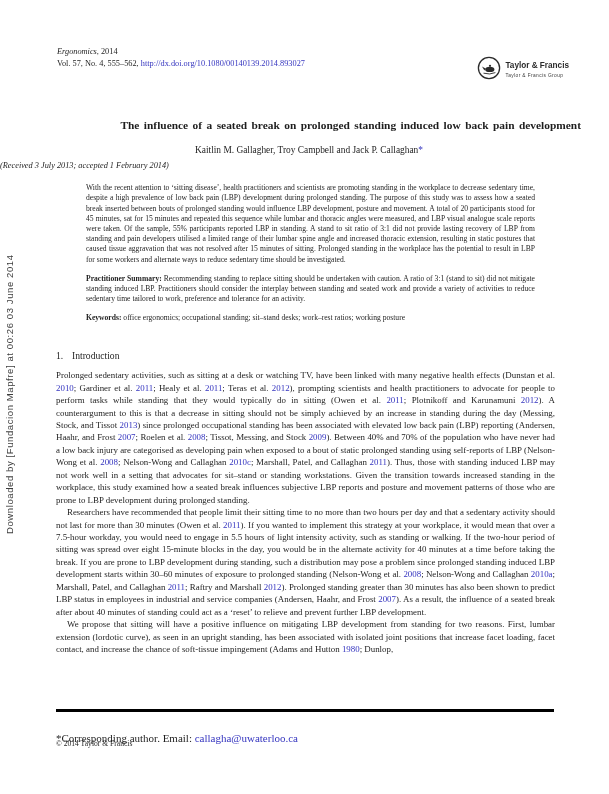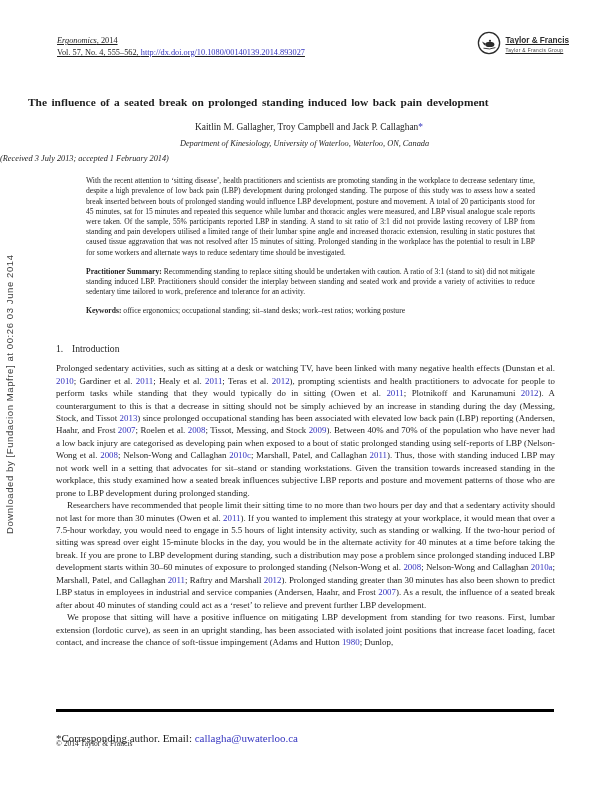--- a/index.html
+++ b/index.html
@@ -16,31 +16,31 @@
 
   .vertical-note {
     position:absolute; left:4px; top:534px;
     transform:rotate(-90deg); transform-origin:0 0;
     white-space:nowrap;
     font-family:"Liberation Sans", sans-serif;
     font-size:9.5px; letter-spacing:0.6px; color:#3c3c3c;
   }
 
   .masthead {
-    display:flex; justify-content:space-between; align-items:flex-end;
-    padding:23px 40px 0 57px; height:36px;text-decoration:underline;
+    display:flex; justify-content:space-between; align-items:flex-start;
+    padding:46px 40px 0 57px; height:36px;
   }
   .journal-info { font-size:8.3px; line-height:12px; }
   .logo { display:flex; align-items:center; gap:4px; margin-top:10px; }
   .logo-text { font-family:"Liberation Sans", sans-serif; line-height:1.05; }
   .logo-name { font-size:8.2px; font-weight:bold; color:#2b2b2b; }
   .logo-group { font-size:4.8px; letter-spacing:0.4px; color:#3a3a3a; margin-top:1.5px; }
 
   .title {
-    font-size:11.4px; font-weight:bold; text-align:left;
+    font-size:11.4px; font-weight:bold; text-align:right;
     margin:36px 28px 0; word-spacing:1.6px; line-height:1.25;
   }
   .authors { text-align:center; font-size:9.4px; margin-top:13px;padding-left:9px; }
   .affil   { text-align:center; font-size:8.3px; margin-top:7px; }
   .received{ text-align:left; font-size:8.3px; margin-top:6px; }
 
   .abstract { margin:13px 0 0 86px; width:449px; font-size:7.6px; line-height:10.2px; text-align:justify; }
   .abstract p { margin:0; }
   .abstract p.sp { margin-top:9px; }
 
@@ -82,21 +82,20 @@
         <div class="logo-name">Taylor &amp; Francis</div>
         <div class="logo-group">Taylor &amp; Francis Group</div>
       </div>
     </div>
   </div>
 
   <h1 class="title">The influence of a seated break on prolonged standing induced low back pain development</h1>
 
   <div class="authors"><span>Kaitlin M. Gallagher, Troy Campbell and Jack P. Callaghan</span><span class="lnk">*</span></div>
 
-  <div class="affil it">Department of Kinesiology, University of Waterloo, Waterloo, ON, Canada</div>
 
   <div class="received it">(Received 3 July 2013; accepted 1 February 2014)</div>
 
   <div class="abstract">
     <p>With the recent attention to ‘sitting disease’, health practitioners and scientists are promoting standing in the workplace to decrease sedentary time, despite a high prevalence of low back pain (LBP) development during prolonged standing. The purpose of this study was to assess how a seated break inserted between bouts of prolonged standing would influence LBP development, posture and movement. A total of 20 participants stood for 45 minutes, sat for 15 minutes and repeated this sequence while lumbar and thoracic angles were measured, and LBP visual analogue scale reports were taken. Of the sample, 55% participants reported LBP in standing. A stand to sit ratio of 3:1 did not provide lasting recovery of LBP from standing and pain developers utilised a limited range of their lumbar spine angle and increased thoracic extension, resulting in static postures that caused tissue aggravation that was not resolved after 15 minutes of sitting. Prolonged standing in the workplace has the potential to result in LBP for some workers and alternate ways to reduce sedentary time should be investigated.</p>
     <p class="sp"><b>Practitioner Summary:</b><span> Recommending standing to replace sitting should be undertaken with caution. A ratio of 3:1 (stand to sit) did not mitigate standing induced LBP. Practitioners should consider the interplay between standing and seated work and provide a variety of activities to reduce sedentary time tailored to work, preference and tolerance for an activity.</span></p>
     <p class="sp"><b>Keywords:</b><span> office ergonomics; occupational standing; sit–stand desks; work–rest ratios; working posture</span></p>
   </div>
 
   <div class="bodytext">

